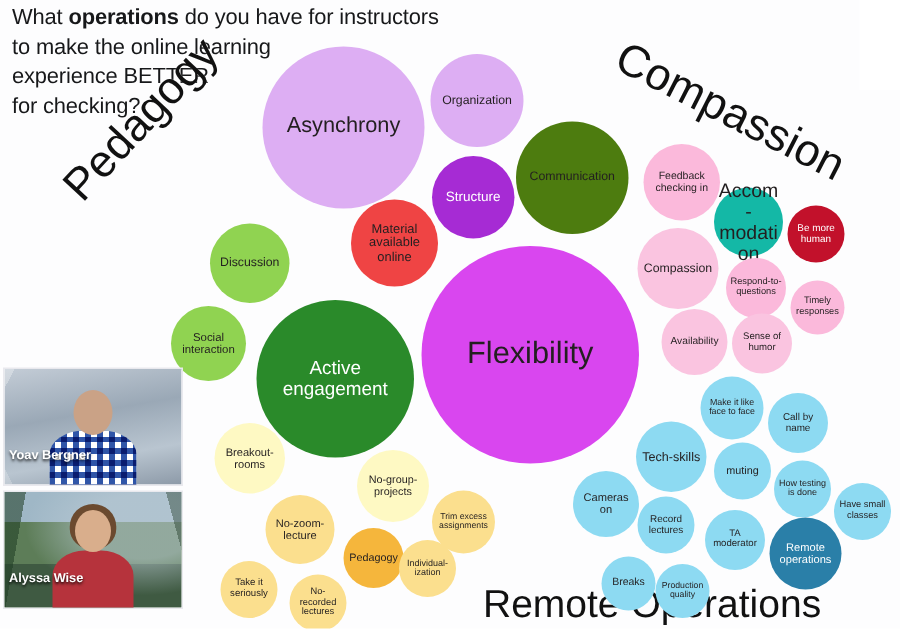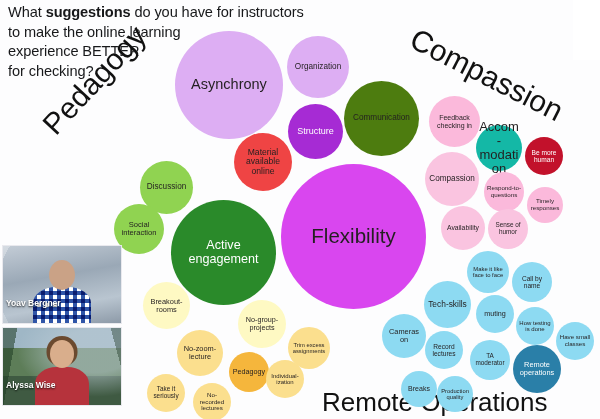--- a/index.html
+++ b/index.html
@@ -105,21 +105,21 @@
   #p-alyssa .torso{top:39px;width:54px;height:42px;background:#b6333c;}
 </style>
 </head>
 <body>
 
 <div id="stage">
 
   <div class="panel" style="left:573px;top:0;width:27px;height:60px;"></div>
 
   <div class="question">
-    <div><span>What </span><b>suggestions</b><span> do you have for instructors</span></div>
+    <div><span>What </span><b>operations</b><span> do you have for instructors</span></div>
     <div>to make the online learning</div>
     <div>experience BETTER</div>
     <div>for checking?</div>
   </div>
 
   <div class="catlabel" id="cat-pedagogy">Pedagogy</div>
   <div class="catlabel" id="cat-compassion">Compassion</div>
   <div class="catlabel" id="cat-remote">Remote Operations</div>
 
   <div id="bubble-layer">
@@ -131,21 +131,21 @@
       </div>
       <div class="bub" style="left: 288px; top: 104px; width: 55px; height: 55px; background: rgb(166, 43, 212); color: rgb(255, 255, 255); font-size: 9px;">
         <span>Structure</span>
       </div>
       <div class="bub" style="left: 344px; top: 81px; width: 75px; height: 75px; background: #4d7c0f; color: rgb(35, 31, 32); font-size: 8.2px;">
         <span>Communication</span>
       </div>
       <div class="bub" style="left: 234px; top: 133px; width: 58px; height: 58px; background: #ef4444; color: rgb(35, 31, 32); font-size: 8.6px;">
         <span>Material available online</span>
       </div>
-      <div class="bub" style="left: 140px; top: 161px; width: 53px; height: 53px; background: rgb(144, 211, 81); color: rgb(35, 31, 32); font-size: 8.2px;">
+      <div class="bub" style="left: 140px; top: 149px; width: 53px; height: 53px; background: rgb(144, 211, 81); color: rgb(35, 31, 32); font-size: 8.2px;">
         <span>Discussion</span>
       </div>
       <div class="bub" style="left: 114px; top: 204px; width: 50px; height: 50px; background: rgb(144, 211, 81); color: rgb(35, 31, 32); font-size: 7.6px;">
         <span>Social interaction</span>
       </div>
       <div class="bub" style="left: 171px; top: 200px; width: 105px; height: 105px; background: rgb(42, 138, 42); color: rgb(255, 255, 255); font-size: 12.6px;">
         <span>Active engagement</span>
       </div>
       <div class="bub" style="left: 143px; top: 282px; width: 47px; height: 47px; background: #fef9c3; color: rgb(35, 31, 32); font-size: 7.4px;">
         <span>Breakout-rooms</span>

